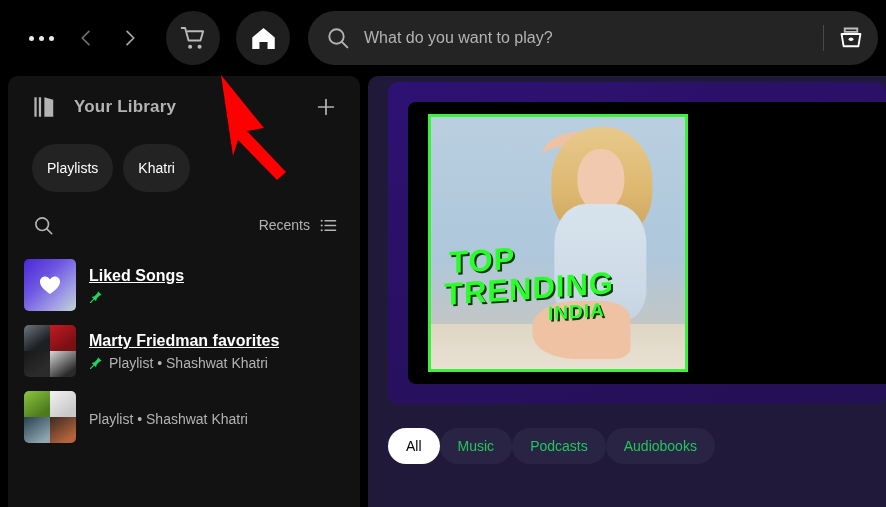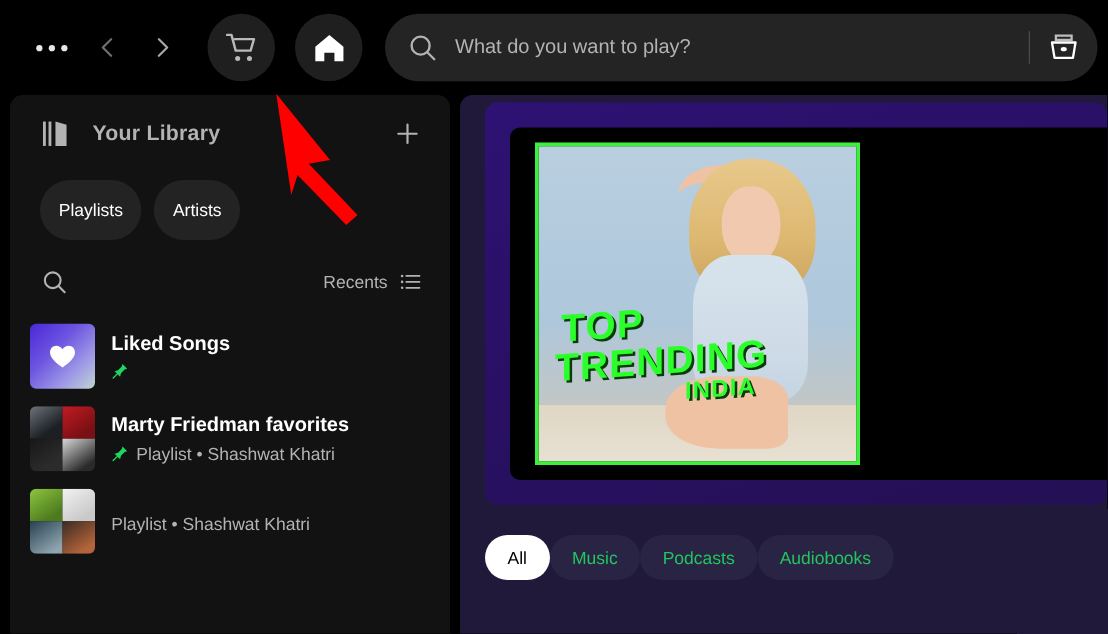--- a/index.html
+++ b/index.html
@@ -99,21 +99,21 @@
     display:flex; align-items:center; gap:13px;
     padding:7px 8px; border-radius:6px; cursor:pointer;
   }
   .pthumb{
     width:52px; height:52px; border-radius:5px; flex:0 0 auto;
     overflow:hidden; position:relative;
   }
   .ptxt{ min-width:0; }
   .pname{
     color:#fff; font-size:16px; font-weight:bold; white-space:nowrap;
-    overflow:hidden; text-overflow:ellipsis; line-height:20px;
+    overflow:hidden; text-overflow:ellipsis; line-height:20px;text-decoration:underline;
   }
   .psub{
     display:flex; align-items:center; gap:6px; margin-top:4px;
     color:#b3b3b3; font-size:14px; white-space:nowrap;
   }
 
   
   .liked{ background:linear-gradient(135deg,#4a28d8 0%,#6d55e0 38%,#9f9ae6 72%,#bfd6d0 100%);
     display:flex; align-items:center; justify-content:center; }
 
@@ -266,21 +266,21 @@
       <span class="lib-spacer"></span>
       <span class="plus-btn">
         <svg width="22" height="22" viewBox="0 0 24 24">
           <path d="M12 4 V20 M4 12 H20" stroke="#b3b3b3" stroke-width="1.9" stroke-linecap="round"></path>
         </svg>
       </span>
     </div>
 
     <div class="chips">
       <button class="chip">Playlists</button>
-      <button class="chip">Artists</button>
+      <button class="chip">Khatri</button>
     </div>
 
     <div class="listctl">
       <span class="mini-search">
         <svg width="21" height="21" viewBox="0 0 24 24">
           <circle cx="10.5" cy="10.5" r="7.2" fill="none" stroke="currentColor" stroke-width="1.9"></circle>
           <path d="M15.8 15.8 L21.4 21.4" stroke="currentColor" stroke-width="1.9" stroke-linecap="round"></path>
         </svg>
       </span>
       <span class="listctl-spacer"></span>

